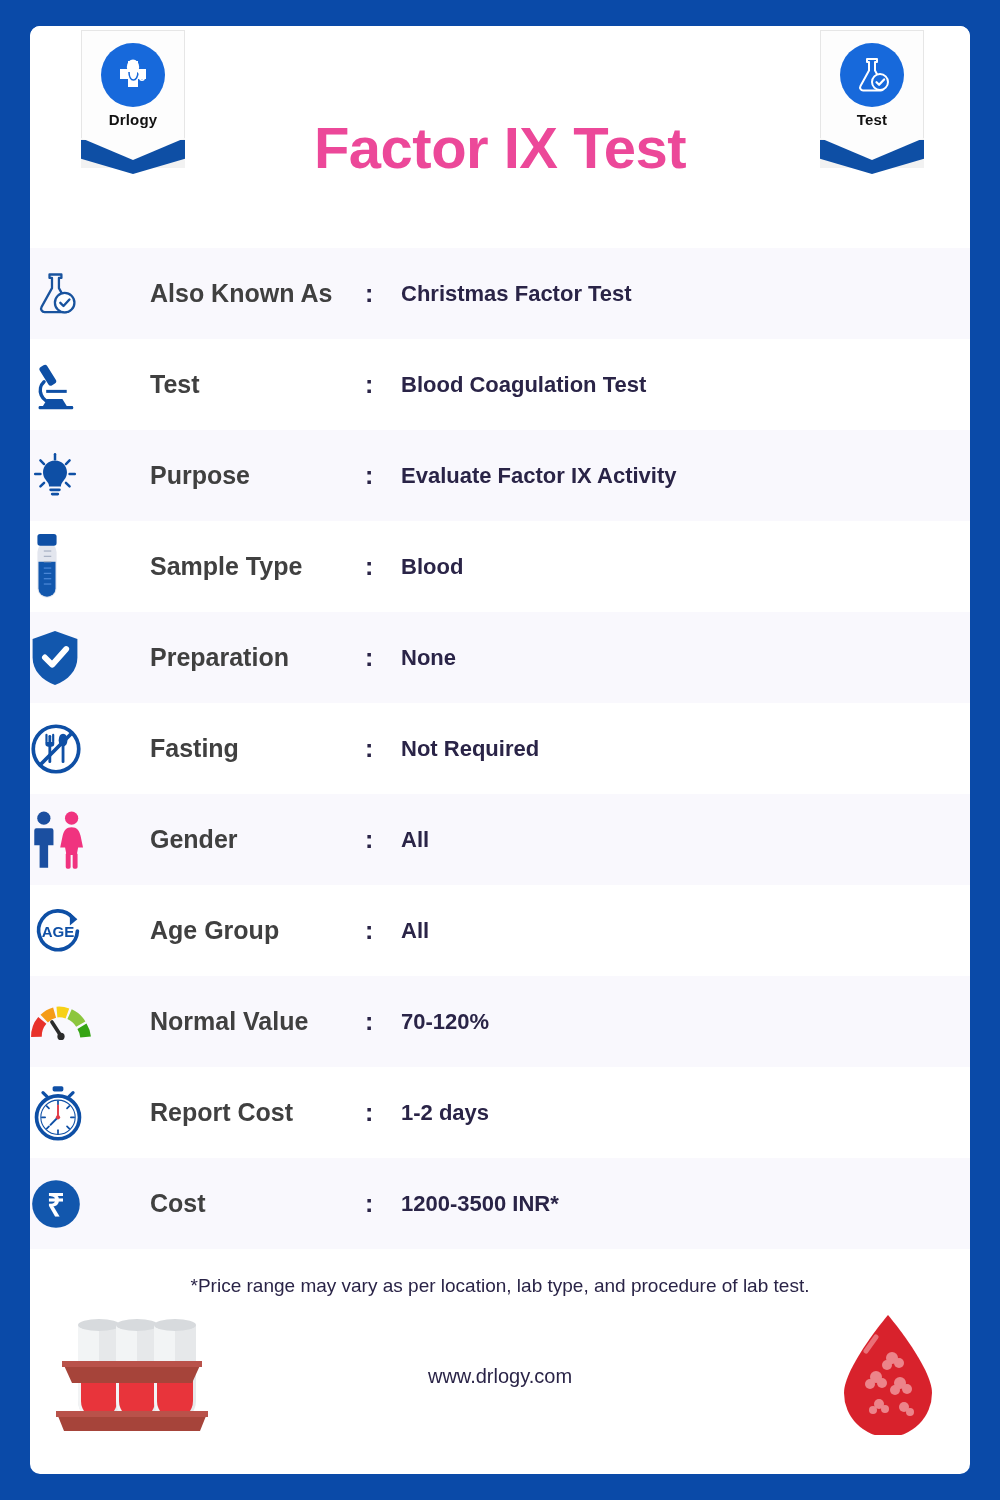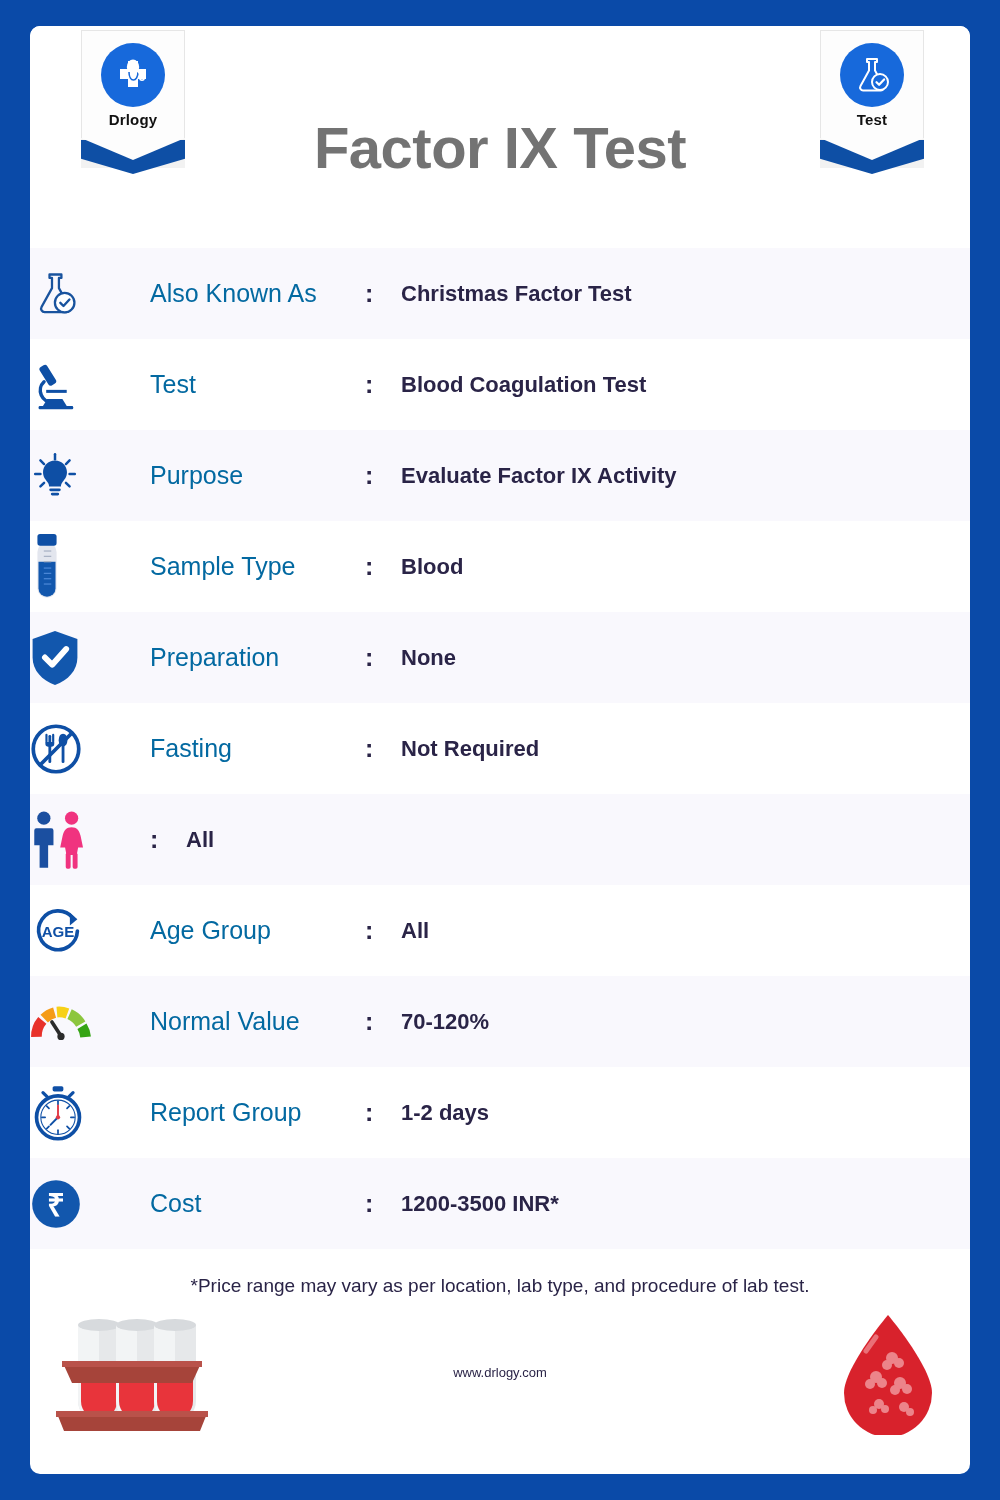--- a/index.html
+++ b/index.html
@@ -78,21 +78,21 @@
     background:#fdfdfd;
     clip-path:polygon(0 0, 100% 0, 50% 100%);
   }
 
   .title {
     position:absolute;
     left:0; right:0; top:88px;
     text-align:center;
     font-size:58px;
     font-weight:bold;
-    color:#737373;
+    color:#ec4899;
     letter-spacing:-.5px;
   }
 
   
   .rows { position:relative; }
   .row {
     display:flex;
     align-items:center;
     height:91px;
     background:#ffffff;
@@ -100,22 +100,22 @@
   .row.alt { background:#f9f8fd; }
   .row .icon-cell {
     width:120px;
     min-width:120px;
     display:flex;
     align-items:center;
     justify-content:flex-start;
   }
   .row .label {
     font-size:25px;
-    font-weight:normal;
-    color:#0369a1;
+    font-weight:bold;
+    color:#404040;
     width:215px;
     min-width:215px;
   }
   .row .colon {
     font-size:25px;
     font-weight:bold;
     color:#2a2447;
     width:36px;
     min-width:36px;
   }
@@ -133,21 +133,21 @@
     padding-top:26px;
   }
   .footer {
     position:relative;
     height:150px;
   }
   .site {
     position:absolute;
     left:0; right:0; top:68px;
     text-align:center;
-    font-size:13px;
+    font-size:20px;
     color:#2a2447;
   }
   .rack { position:absolute; left:18px; bottom:4px; }
   .drop { position:absolute; right:30px; bottom:8px; }
 </style>
 </head>
 <body>
 
 <div class="frame">
 
@@ -310,20 +310,21 @@
             <path d="M6 17h14a2 2 0 0 1 2 2v14h-5v21h-8V33H4V19a2 2 0 0 1 2-2z"></path>
           </g>
           <g fill="#f0337f">
             <circle cx="39" cy="7.5" r="6.2"></circle>
             <path d="M39 16c5 0 7.2 3 8.4 8l2.3 11h-4.6l-1.3 7h-9.6l-1.3-7h-4.6l2.3-11c1.2-5 3.4-8 8.4-8z"></path>
             <rect x="33.5" y="40" width="4.6" height="15" rx="1.6"></rect>
             <rect x="40" y="40" width="4.6" height="15" rx="1.6"></rect>
           </g>
         </svg>
       </div>
+      <div class="label">Gender</div>
       <div class="colon">:</div>
       <div class="value">All</div>
     </div>
 
     <div class="row">
       <div class="icon-cell">
         <svg width="56" height="56" viewBox="0 0 52 52">
           <path d="M40 14A18 18 0 1 0 44 26" fill="none" stroke="#0e4fa5" stroke-width="3.4" stroke-linecap="round"></path>
           <path d="M37 9l7 6-7 6z" fill="#0e4fa5"></path>
           <text x="26" y="32" text-anchor="middle" font-family="Liberation Sans, sans-serif" font-size="14" font-weight="bold" fill="#0e4fa5">AGE</text>
@@ -368,21 +369,21 @@
             <line x1="15.5" y1="20.5" x2="17.6" y2="22.6"></line>
             <line x1="36.5" y1="41.5" x2="34.4" y2="39.4"></line>
             <line x1="36.5" y1="20.5" x2="34.4" y2="22.6"></line>
             <line x1="15.5" y1="41.5" x2="17.6" y2="39.4"></line>
           </g>
           <line x1="26" y1="31" x2="26" y2="20" stroke="#e23b48" stroke-width="1.8" stroke-linecap="round"></line>
           <line x1="26" y1="31" x2="19" y2="38" stroke="#0e4fa5" stroke-width="1.8" stroke-linecap="round"></line>
           <circle cx="26" cy="31" r="2" fill="#e23b48"></circle>
         </svg>
       </div>
-      <div class="label">Report Group</div>
+      <div class="label">Report Cost</div>
       <div class="colon">:</div>
       <div class="value">1-2 days</div>
     </div>
 
     <div class="row alt">
       <div class="icon-cell">
         <svg width="52" height="52" viewBox="0 0 48 48">
           <circle cx="24" cy="24" r="22" fill="#1257ad"></circle>
           <text x="24" y="35" text-anchor="middle" font-family="Liberation Sans, sans-serif" font-size="29" font-weight="bold" fill="#fff">₹</text>
         </svg>

